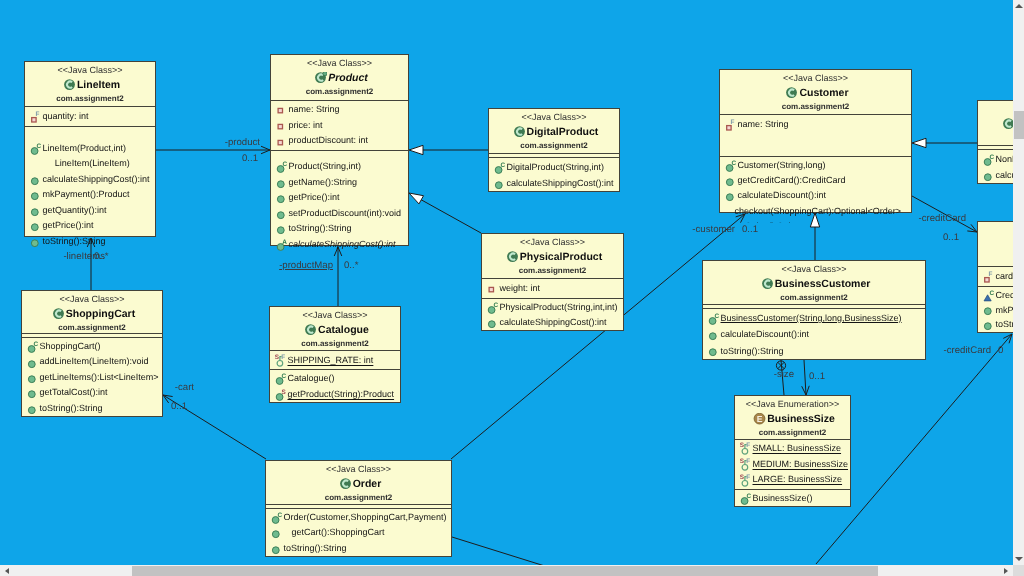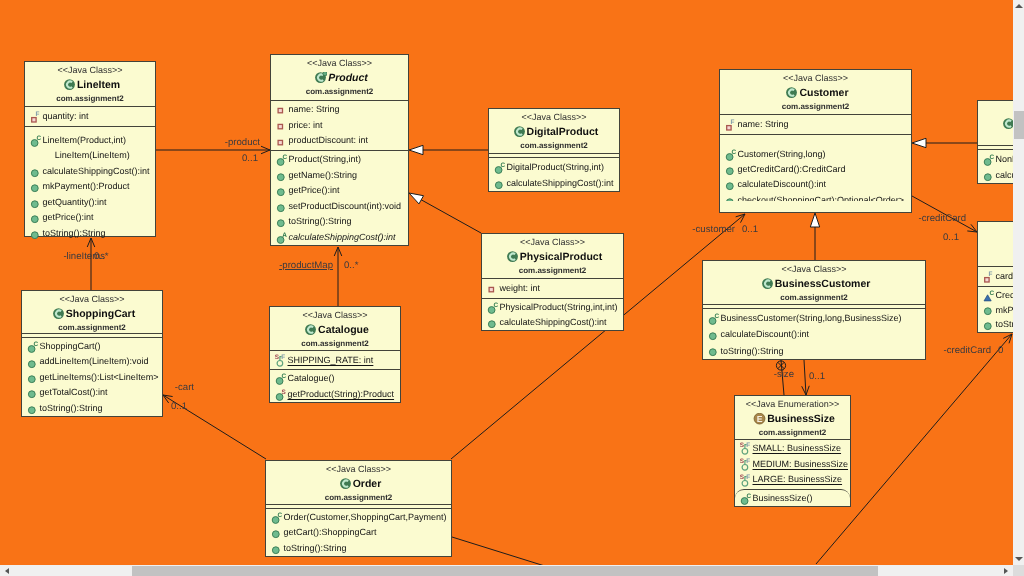--- a/index.html
+++ b/index.html
@@ -1,20 +1,20 @@
 <!DOCTYPE html>
 <html><head>
 <meta charset="utf-8">
 <title>UML Class Diagram</title>
 <style>
   html,body{margin:0;padding:0;}
   body{width:1024px;height:576px;overflow:hidden;background:#ffffff;
        font-family:"Liberation Sans",sans-serif;
        -webkit-font-smoothing:antialiased;text-rendering:geometricPrecision;}
-  #canvas{position:absolute;left:0;top:0;width:1024px;height:576px;background:#f97316;}
+  #canvas{position:absolute;left:0;top:0;width:1024px;height:576px;background:#0ea5e9;}
 
   .uml{position:absolute;box-sizing:border-box;border:1px solid #43433a;
        background:#fbfbd0;}
   .hdr{text-align:center;box-sizing:border-box;overflow:hidden;}
   .stereo{font-size:9px;color:#2f2f2f;line-height:16px;letter-spacing:0px;}
   .cname-wrap{display:flex;align-items:center;justify-content:center;gap:1px;line-height:15px;height:15px;padding-left:3px;}
   .cname{font-size:10.5px;font-weight:bold;color:#0f0f0f;white-space:nowrap;}
   .cname.abstract{font-style:italic;}
   .pkg{font-size:8px;color:#2f2f2f;line-height:11px;font-weight:bold;}
   .sect{border-top:1px solid #43433a;position:relative;}
@@ -121,21 +121,21 @@
         </div>
         <div class="sect" style="box-sizing: border-box; height: 20px; overflow: hidden; padding-top: 1.2px;">
           <div class="row" style="height: 16.6px; line-height: 16.6px;">
             <svg width="13" height="13" viewBox="0 0 13 13">
               <rect x="1.7" y="7.6" width="4.4" height="4.4" fill="#f6d7d2" stroke="#a9574f" stroke-width="1.3"></rect>
               <text x="5.6" y="5.8" font-family="Liberation Sans,sans-serif" font-size="6.4" font-weight="bold" fill="#7f9aa8">F</text>
             </svg>
             <span class="txt">quantity: int</span>
           </div>
         </div>
-        <div class="sect" style="box-sizing: border-box; height: 133px; overflow: hidden; padding-top: 6px;">
+        <div class="sect" style="box-sizing: border-box; height: 133px; overflow: hidden; padding-top: 14px;">
           <div class="row" style="height: 15.4286px; line-height: 15.4286px;">
             <svg width="13" height="13" viewBox="0 0 13 13">
               <circle cx="4.6" cy="9.0" r="3.4" fill="#6fbb8e" stroke="#3d8058" stroke-width="1.0"></circle>
               <text x="6.4" y="5.6" font-family="Liberation Sans,sans-serif" font-size="6.4" font-weight="bold" fill="#2f7a4e">C</text>
             </svg>
             <span class="txt">LineItem(Product,int)</span>
           </div>
           <div class="row" style="height: 15.4286px; line-height: 15.4286px; flex-direction: column;">
             <svg width="13" height="13" viewBox="0 0 13 13">
               <circle cx="4.6" cy="9.0" r="3.4" fill="#6fbb8e" stroke="#3d8058" stroke-width="1.0"></circle>
@@ -201,21 +201,21 @@
             </svg>
             <span class="txt">price: int</span>
           </div>
           <div class="row" style="height: 15.6667px; line-height: 15.6667px;">
             <svg width="13" height="13" viewBox="0 0 13 13">
               <rect x="2.1" y="5.4" width="4.4" height="4.4" fill="#f6d7d2" stroke="#a9574f" stroke-width="1.3"></rect>
             </svg>
             <span class="txt">productDiscount: int</span>
           </div>
         </div>
-        <div class="sect" style="box-sizing: border-box; height: 119px; overflow: hidden; padding-top: 1px;">
+        <div class="sect" style="box-sizing: border-box; height: 119px; overflow: hidden; padding-top: 8px;">
           <div class="row" style="height: 15.5px; line-height: 15.5px;">
             <svg width="13" height="13" viewBox="0 0 13 13">
               <circle cx="4.6" cy="9.0" r="3.4" fill="#6fbb8e" stroke="#3d8058" stroke-width="1.0"></circle>
               <text x="6.4" y="5.6" font-family="Liberation Sans,sans-serif" font-size="6.4" font-weight="bold" fill="#2f7a4e">C</text>
             </svg>
             <span class="txt">Product(String,int)</span>
           </div>
           <div class="row" style="height: 15.5px; line-height: 15.5px;">
             <svg width="13" height="13" viewBox="0 0 13 13">
               <circle cx="4.8" cy="8.2" r="3.4" fill="#6fbb8e" stroke="#3d8058" stroke-width="1.0"></circle>
@@ -415,21 +415,21 @@
         </div>
         <div class="sect" style="box-sizing: border-box; height: 4px; overflow: hidden;"></div>
         <div class="sect" style="box-sizing: border-box; height: 49px; overflow: hidden; padding-top: 1px;">
           <div class="row" style="height: 15.3333px; line-height: 15.3333px;">
             <svg width="13" height="13" viewBox="0 0 13 13">
               <circle cx="4.6" cy="9.0" r="3.4" fill="#6fbb8e" stroke="#3d8058" stroke-width="1.0"></circle>
               <text x="6.4" y="5.6" font-family="Liberation Sans,sans-serif" font-size="6.4" font-weight="bold" fill="#2f7a4e">C</text>
             </svg>
             <span class="txt">Order(Customer,ShoppingCart,Payment)</span>
           </div>
-          <div class="row" style="height: 15.3333px; line-height: 15.3333px;">
+          <div class="row" style="height: 15.3333px; line-height: 15.3333px; gap: 8px;">
             <svg width="13" height="13" viewBox="0 0 13 13">
               <circle cx="4.8" cy="8.2" r="3.4" fill="#6fbb8e" stroke="#3d8058" stroke-width="1.0"></circle>
             </svg>
             <span class="txt">getCart():ShoppingCart</span>
           </div>
           <div class="row" style="height: 15.3333px; line-height: 15.3333px;">
             <svg width="13" height="13" viewBox="0 0 13 13">
               <circle cx="4.8" cy="8.2" r="3.4" fill="#6fbb8e" stroke="#3d8058" stroke-width="1.0"></circle>
             </svg>
             <span class="txt">toString():String</span>
@@ -450,41 +450,41 @@
         </div>
         <div class="sect" style="box-sizing: border-box; height: 20px; overflow: hidden; padding-top: 1.2px;">
           <div class="row" style="height: 16.6px; line-height: 16.6px;">
             <svg width="13" height="13" viewBox="0 0 13 13">
               <rect x="1.7" y="7.6" width="4.4" height="4.4" fill="#f6d7d2" stroke="#a9574f" stroke-width="1.3"></rect>
               <text x="5.6" y="5.8" font-family="Liberation Sans,sans-serif" font-size="6.4" font-weight="bold" fill="#7f9aa8">F</text>
             </svg>
             <span class="txt">name: String</span>
           </div>
         </div>
-        <div class="sect" style="box-sizing: border-box; height: 67px; overflow: hidden; padding-top: 12px;">
+        <div class="sect" style="box-sizing: border-box; height: 67px; overflow: hidden; padding-top: 1px; margin-top: 22px;">
           <div class="row" style="height: 15.2px; line-height: 15.2px;">
             <svg width="13" height="13" viewBox="0 0 13 13">
               <circle cx="4.6" cy="9.0" r="3.4" fill="#6fbb8e" stroke="#3d8058" stroke-width="1.0"></circle>
               <text x="6.4" y="5.6" font-family="Liberation Sans,sans-serif" font-size="6.4" font-weight="bold" fill="#2f7a4e">C</text>
             </svg>
             <span class="txt">Customer(String,long)</span>
           </div>
           <div class="row" style="height: 15.2px; line-height: 15.2px;">
             <svg width="13" height="13" viewBox="0 0 13 13">
               <circle cx="4.8" cy="8.2" r="3.4" fill="#6fbb8e" stroke="#3d8058" stroke-width="1.0"></circle>
             </svg>
             <span class="txt">getCreditCard():CreditCard</span>
           </div>
           <div class="row" style="height: 15.2px; line-height: 15.2px;">
             <svg width="13" height="13" viewBox="0 0 13 13">
               <circle cx="4.8" cy="8.2" r="3.4" fill="#6fbb8e" stroke="#3d8058" stroke-width="1.0"></circle>
             </svg>
             <span class="txt">calculateDiscount():int</span>
           </div>
-          <div class="row" style="height: 15.2px; line-height: 15.2px;">
+          <div class="row" style="height: 15.2px; line-height: 15.2px; flex-direction: column;">
             <svg width="13" height="13" viewBox="0 0 13 13">
               <circle cx="4.8" cy="8.2" r="3.4" fill="#6fbb8e" stroke="#3d8058" stroke-width="1.0"></circle>
             </svg>
             <span class="txt">checkout(ShoppingCart):Optional&lt;Order&gt;</span>
           </div>
           <div class="row" style="height: 15.2px; line-height: 15.2px;">
             <svg width="13" height="13" viewBox="0 0 13 13">
               <circle cx="4.8" cy="8.2" r="3.4" fill="#6fbb8e" stroke="#3d8058" stroke-width="1.0"></circle>
             </svg>
             <span class="txt">toString():String</span>
@@ -498,21 +498,21 @@
             <svg width="13" height="13" viewBox="0 0 13 13">
               <circle cx="6.5" cy="5.6" r="5.4" fill="#3f7a52"></circle>
               <path d="M9.1 3.3 A3.05 3.05 0 1 0 9.1 7.9" fill="none" stroke="#bfe8cd" stroke-width="2.0"></path>
             </svg>
             <span class="cname">BusinessCustomer</span>
           </div>
           <div class="pkg">com.assignment2</div>
         </div>
         <div class="sect" style="box-sizing: border-box; height: 4px; overflow: hidden;"></div>
         <div class="sect" style="box-sizing: border-box; height: 52px; overflow: hidden; padding-top: 1px;">
-          <div class="row" style="height: 16.3333px; line-height: 16.3333px;">
+          <div class="row" style="height: 16.3333px; line-height: 16.3333px; text-decoration: underline;">
             <svg width="13" height="13" viewBox="0 0 13 13">
               <circle cx="4.6" cy="9.0" r="3.4" fill="#6fbb8e" stroke="#3d8058" stroke-width="1.0"></circle>
               <text x="6.4" y="5.6" font-family="Liberation Sans,sans-serif" font-size="6.4" font-weight="bold" fill="#2f7a4e">C</text>
             </svg>
             <span class="txt">BusinessCustomer(String,long,BusinessSize)</span>
           </div>
           <div class="row" style="height: 16.3333px; line-height: 16.3333px;">
             <svg width="13" height="13" viewBox="0 0 13 13">
               <circle cx="4.8" cy="8.2" r="3.4" fill="#6fbb8e" stroke="#3d8058" stroke-width="1.0"></circle>
             </svg>
@@ -560,21 +560,21 @@
           <div class="row static" style="height: 15.6667px; line-height: 15.6667px;">
             <svg width="13" height="13" viewBox="0 0 13 13">
               <circle cx="4.9" cy="9.3" r="2.8" fill="none" stroke="#5ea27c" stroke-width="1.2"></circle>
               <path d="M4.9 6.5 L4.9 2.6 L6.6 2.6" stroke="#5ea27c" stroke-width="1.2" fill="none"></path>
               <text x="-0.2" y="5.4" font-family="Liberation Sans,sans-serif" font-size="6.4" font-weight="bold" fill="#9d4650">S</text>
               <text x="6.3" y="5.4" font-family="Liberation Sans,sans-serif" font-size="6.4" font-weight="bold" fill="#7f9aa8">F</text>
             </svg>
             <span class="txt">LARGE: BusinessSize</span>
           </div>
         </div>
-        <div class="sect" style="box-sizing: border-box; height: 18px; overflow: hidden; padding-top: 1px; border-radius: 9px;">
+        <div class="sect" style="box-sizing: border-box; height: 18px; overflow: hidden; padding-top: 1px;">
           <div class="row" style="height: 15px; line-height: 15px;">
             <svg width="13" height="13" viewBox="0 0 13 13">
               <circle cx="4.6" cy="9.0" r="3.4" fill="#6fbb8e" stroke="#3d8058" stroke-width="1.0"></circle>
               <text x="6.4" y="5.6" font-family="Liberation Sans,sans-serif" font-size="6.4" font-weight="bold" fill="#2f7a4e">C</text>
             </svg>
             <span class="txt">BusinessSize()</span>
           </div>
         </div>
       </div>
       <div class="uml" style="left: 977px; top: 100px; width: 157px; height: 84px;">

